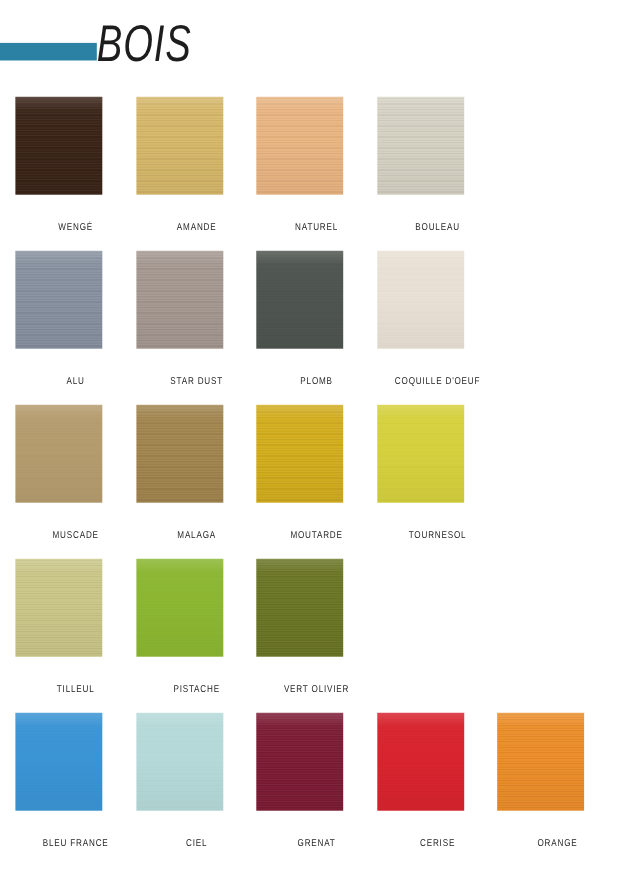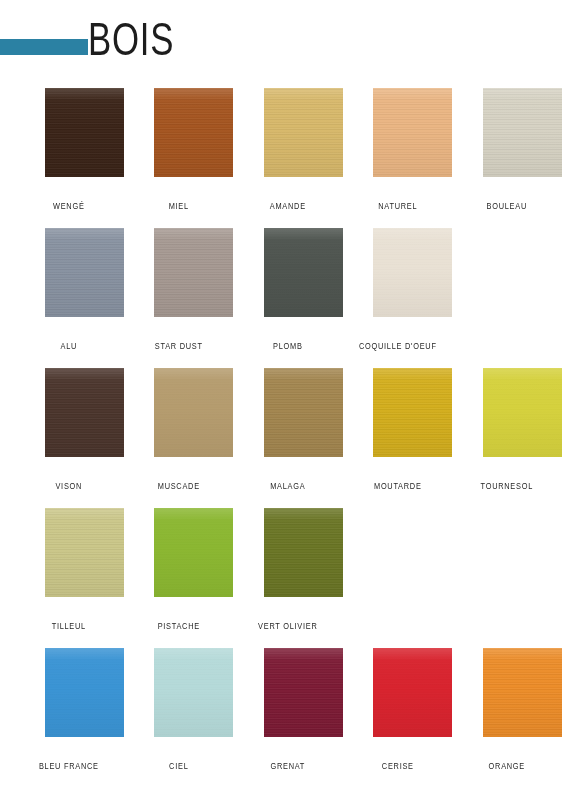--- a/index.html
+++ b/index.html
@@ -17,20 +17,21 @@
     overflow: hidden;
   }
 
   
   .header {
     position: absolute;
     left: 0;
     top: 18px;
     width: 532px;
     height: 48px;
+    font-style: italic;
   }
   .header-bar {
     position: absolute;
     left: 0;
     top: 21px;
     width: 88px;
     height: 16px;
     background: #2b81a3;
   }
   .header-title {
@@ -58,21 +59,21 @@
   .row {
     display: flex;
     width: 548px;
     height: 140px;
   }
   .cell {
     width: 109.6px;
     position: relative;
     display: flex;
     flex-direction: column;
-    align-items: flex-end;
+    align-items: flex-start;
   }
   .swatch {
     width: 79px;
     height: 89px;
     margin-top: 8px;
     position: relative;
     overflow: hidden;
   }
   .swatch .grain {
     position: absolute;
@@ -131,27 +132,20 @@
 <div class="grid">
     <div class="row">
       <div class="cell">
         <div class="swatch" style="background: rgb(58, 35, 23);">
           <div class="grain"></div>
           <div class="sheen"></div>
         </div>
         <div class="caption">WENGÉ</div>
       </div>
       <div class="cell">
-        <div class="swatch" style="background: rgb(164, 84, 31);">
-          <div class="grain"></div>
-          <div class="sheen"></div>
-        </div>
-        <div class="caption">MIEL</div>
-      </div>
-      <div class="cell">
         <div class="swatch" style="background: rgb(215, 184, 106);">
           <div class="grain"></div>
           <div class="sheen"></div>
         </div>
         <div class="caption">AMANDE</div>
       </div>
       <div class="cell">
         <div class="swatch" style="background: rgb(234, 181, 130);">
           <div class="grain"></div>
           <div class="sheen"></div>
@@ -191,27 +185,20 @@
       <div class="cell">
         <div class="swatch flat" style="background: rgb(233, 225, 212);">
           <div class="grain"></div>
           <div class="sheen"></div>
         </div>
         <div class="caption">COQUILLE D'OEUF</div>
       </div>
     </div>
     <div class="row">
       <div class="cell">
-        <div class="swatch" style="background: rgb(74, 52, 43);">
-          <div class="grain"></div>
-          <div class="sheen"></div>
-        </div>
-        <div class="caption">VISON</div>
-      </div>
-      <div class="cell">
         <div class="swatch flat" style="background: rgb(181, 156, 110);">
           <div class="grain"></div>
           <div class="sheen"></div>
         </div>
         <div class="caption">MUSCADE</div>
       </div>
       <div class="cell">
         <div class="swatch" style="background: rgb(162, 133, 78);">
           <div class="grain"></div>
           <div class="sheen"></div>

